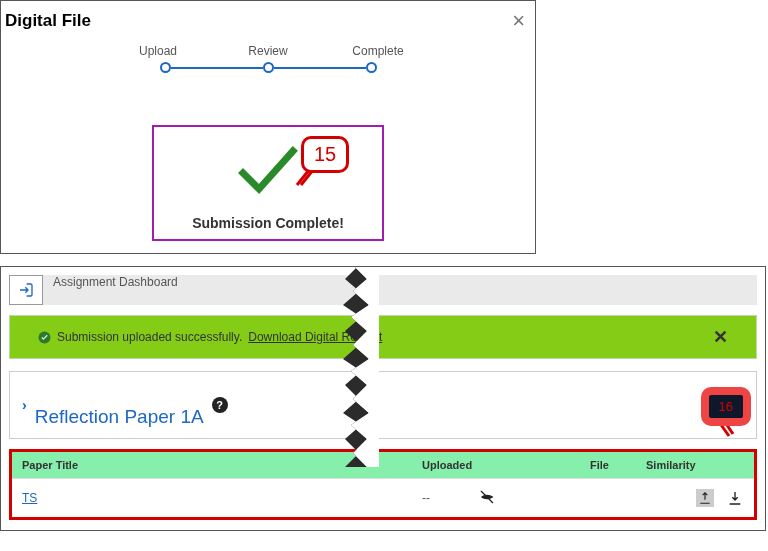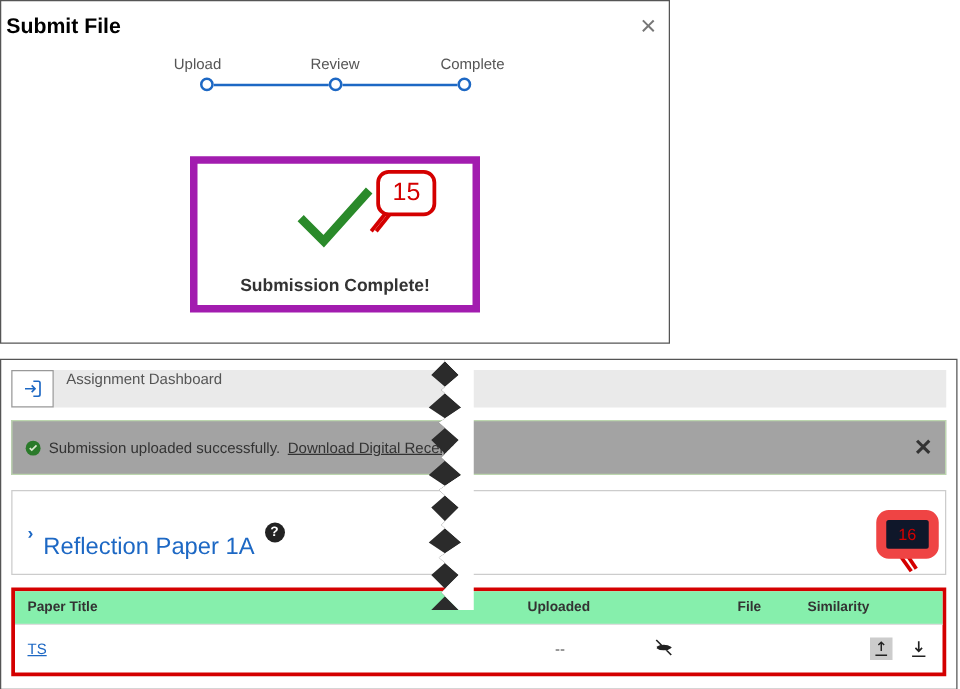--- a/index.html
+++ b/index.html
@@ -12,69 +12,69 @@
   .modal-close { font-size: 22px; color: #777; cursor: pointer; font-weight: 300; }
   .step-dot { width: 11px; height: 11px; border: 2px solid #1d68c4; border-radius: 50%; background: #fff; }
   .step-line { width: 92px; height: 2px; background: #1d68c4; }
   .step-labels { display: flex; justify-content: space-between; width: 330px; margin: 0 auto 4px; }
   .step-labels span { font-size: 12px; color: #555; flex: 1; text-align: center; }
   .step-track { display: flex; align-items: center; justify-content: center; }
   
   .callout-15 { position: absolute; top: 135px; left: 300px; border: 3px solid #d40000; border-radius: 10px; padding: 4px 10px; color: #d40000; font-size: 20px; background: #fff; z-index: 5; }
   .callout-tail-svg { position: absolute; top: 162px; left: 290px; z-index: 4; }
   
-  .highlight-box-15 { border: 6px solid #a21caf; margin: 0 auto 24px; width: 232px; padding: 16px 10px 8px; text-align: center; }
+  .highlight-box-15 { border: 2px solid #a21caf; margin: 0 auto 12px; width: 232px; padding: 16px 10px 8px; text-align: center; }
   .complete-text { font-size: 14px; font-weight: bold; color: #333; margin-top: 12px; }
   
   
   .torn-sep { height: 8px; background: #fff; }
   
   
   .panel2 { border: 1px solid #555; width: 766px; padding: 0; position: relative; margin-top: 4px; }
   .p2-inner { padding: 8px 8px 10px 8px; position: relative; }
   .p2-tear { position: absolute; top: 0; bottom: 0; left: 338px; width: 48px; pointer-events: none; z-index: 10; }
   
   .dash-bar { display: flex; background: #eaeaea; height: 30px; margin-bottom: 10px; }
   .dash-icon-box { width: 34px; height: 30px; border: 1px solid #999; display: flex; align-items: center; justify-content: center; background: #fff; }
   .dash-label { font-size: 12px; color: #555; padding-left: 10px; }
   
-  .success-banner { background: #a3a3a3; border: 1px solid #bcd6ae; padding: 10px 10px; display: flex; align-items: center; justify-content: space-between; margin-bottom: 12px; gap: 44px; }
+  .success-banner { background: #84cc16; border: 1px solid #bcd6ae; padding: 10px 28px; display: flex; align-items: center; justify-content: space-between; margin-bottom: 12px; gap: 44px; }
   .success-left { display: flex; align-items: center; gap: 6px; font-size: 12px; color: #333; }
   .success-left .check-circle { color: #2a7a2a; }
   .success-left a { color: #333; text-decoration: underline; }
   .success-close { font-size: 18px; color: #333; cursor: pointer; font-weight: bold; }
   
   .assign-row { border: 1px solid #ccc; padding: 10px 12px; display: flex; align-items: center; gap: 8px; margin-bottom: 10px; }
   .assign-arrow { color: #1d68c4; font-size: 14px; font-weight: bold; }
   .assign-title { color: #1d68c4; font-size: 19px; margin-top: 24px; }
   .assign-help { width: 16px; height: 16px; background: #222; color: #fff; border-radius: 50%; display: inline-flex; align-items: center; justify-content: center; font-size: 11px; font-weight: bold; }
   
   .callout-16 { position: absolute; top: 120px; right: 14px; border: 8px solid #ef4444; border-radius: 10px; padding: 4px 10px; color: #d40000; font-size: 13px; background: #0f172a; z-index: 20; }
   .callout-16-tail { position: absolute; top: 153px; right: 30px; z-index: 19; }
   
   .table-box { border: 3px solid #d40000; }
   .thead { display: flex; background: #86efac; border-bottom: 1px solid #ddd; font-size: 11px; font-weight: bold; color: #333; padding: 7px 10px; }
   .col-title { flex: 0 0 400px; }
   .col-uploaded { flex: 0 0 168px; }
   .col-grade { flex: 0 0 56px; }
   .col-sim { flex: 0 0 70px; }
   .col-actions { flex: 1; }
-  .trow { display: flex; align-items: center; font-size: 12px; padding: 9px 10px; gap: 22px; }
+  .trow { display: flex; align-items: center; font-size: 12px; padding: 9px 10px; }
   .trow .paper-link { color: #1d68c4; }
   .actions { display: flex; gap: 12px; align-items: center; justify-content: flex-end; }
   .act-icon { width: 18px; height: 18px; display: inline-flex; align-items: center; justify-content: center; color: #222; }
   .act-box { background: #ccc; padding: 2px; }
   .grade-dash { color: #555; }
 </style>
 </head>
 <body>
 
 <div class="modal">
   <div class="modal-header">
-    <div class="modal-title">Submit File</div>
+    <div class="modal-title">Digital File</div>
     <div class="modal-close">×</div>
   </div>
 
   <div>
     <div class="step-labels">
       <span>Upload</span>
       <span>Review</span>
       <span>Complete</span>
     </div>
     <div class="step-track">

